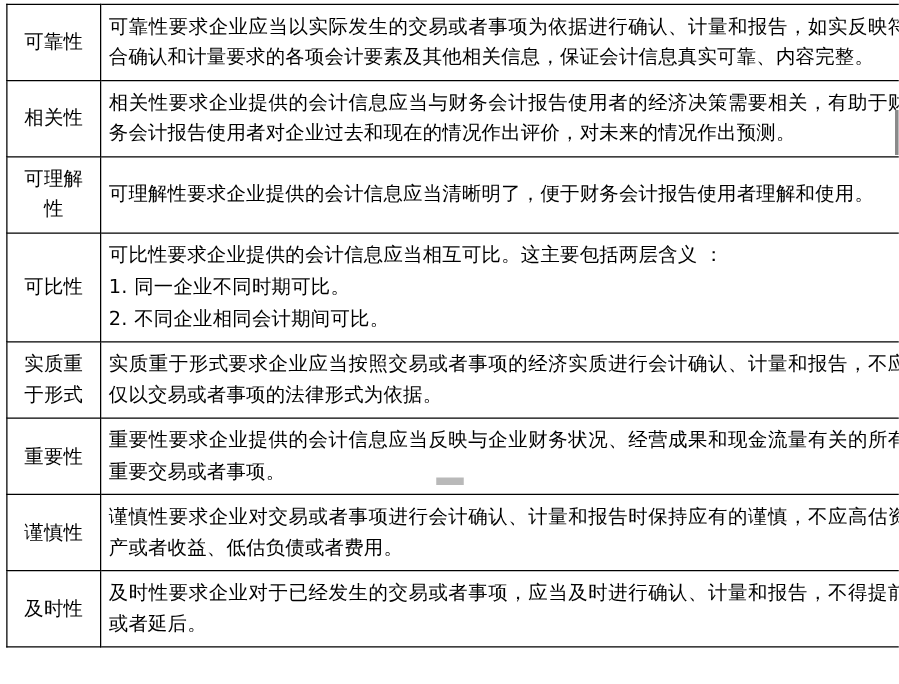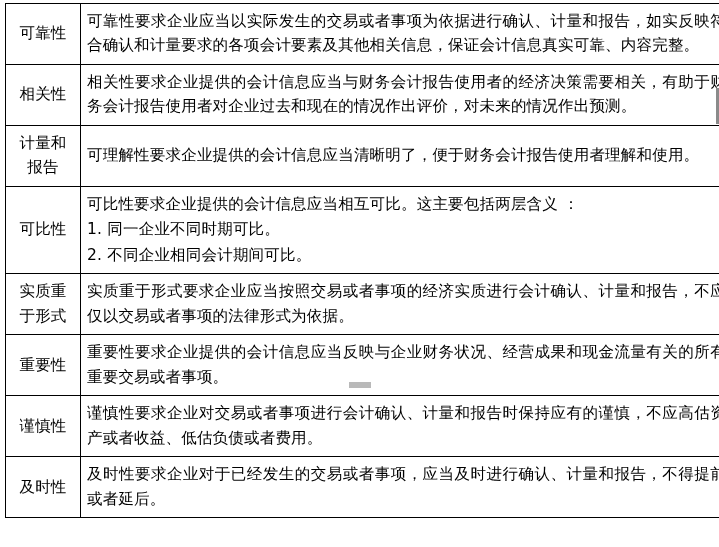--- a/index.html
+++ b/index.html
@@ -89,21 +89,21 @@
       </tr>
 
       <tr>
         <td class="term">相关性</td>
         <td class="desc">
           <p>相关性要求企业提供的会计信息应当与财务会计报告使用者的经济决策需要相关，有助于财务会计报告使用者对企业过去和现在的情况作出评价，对未来的情况作出预测。</p>
         </td>
       </tr>
 
       <tr>
-        <td class="term">计量和报告</td>
+        <td class="term">可理解性</td>
         <td class="desc">
           <p>可理解性要求企业提供的会计信息应当清晰明了，便于财务会计报告使用者理解和使用。</p>
         </td>
       </tr>
 
       <tr>
         <td class="term">可比性</td>
         <td class="desc">
           <p>可比性要求企业提供的会计信息应当相互可比。这主要包括两层含义 ：</p>
           <p>1. 同一企业不同时期可比。</p>

